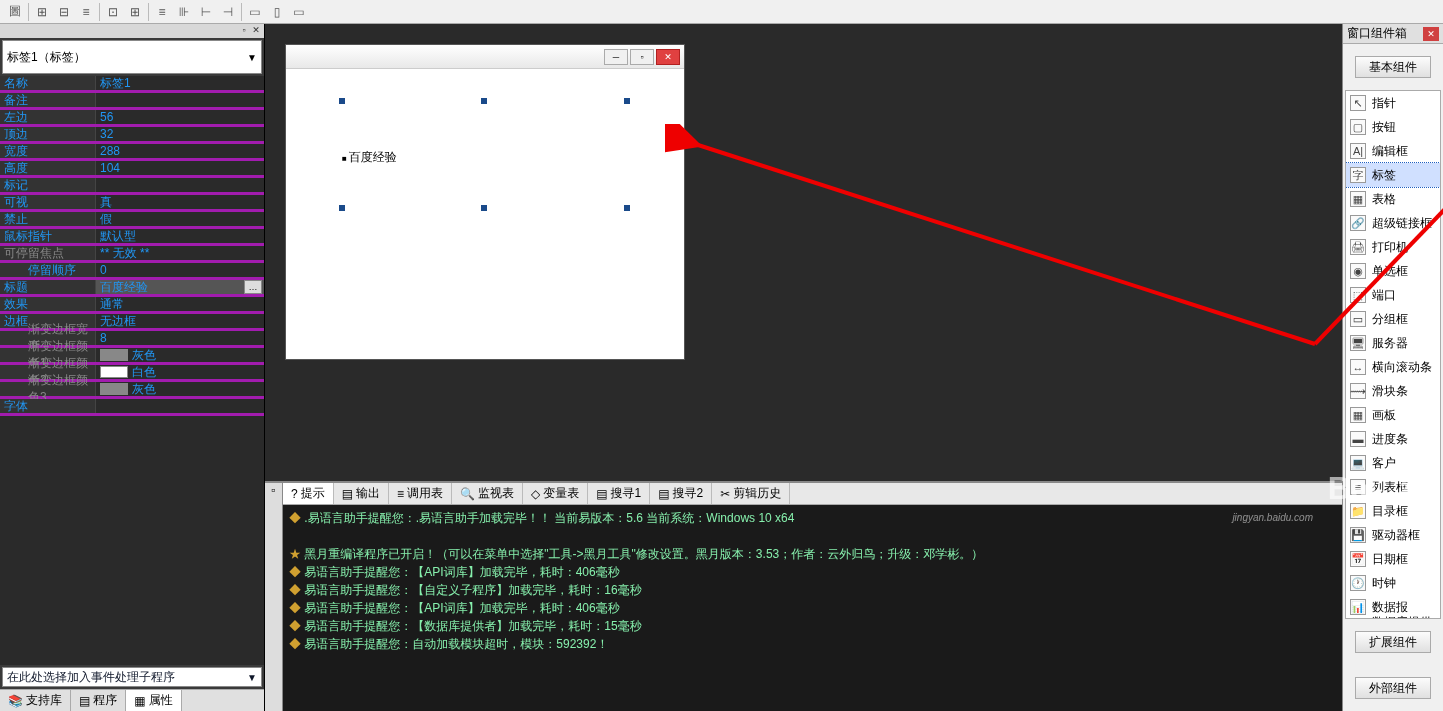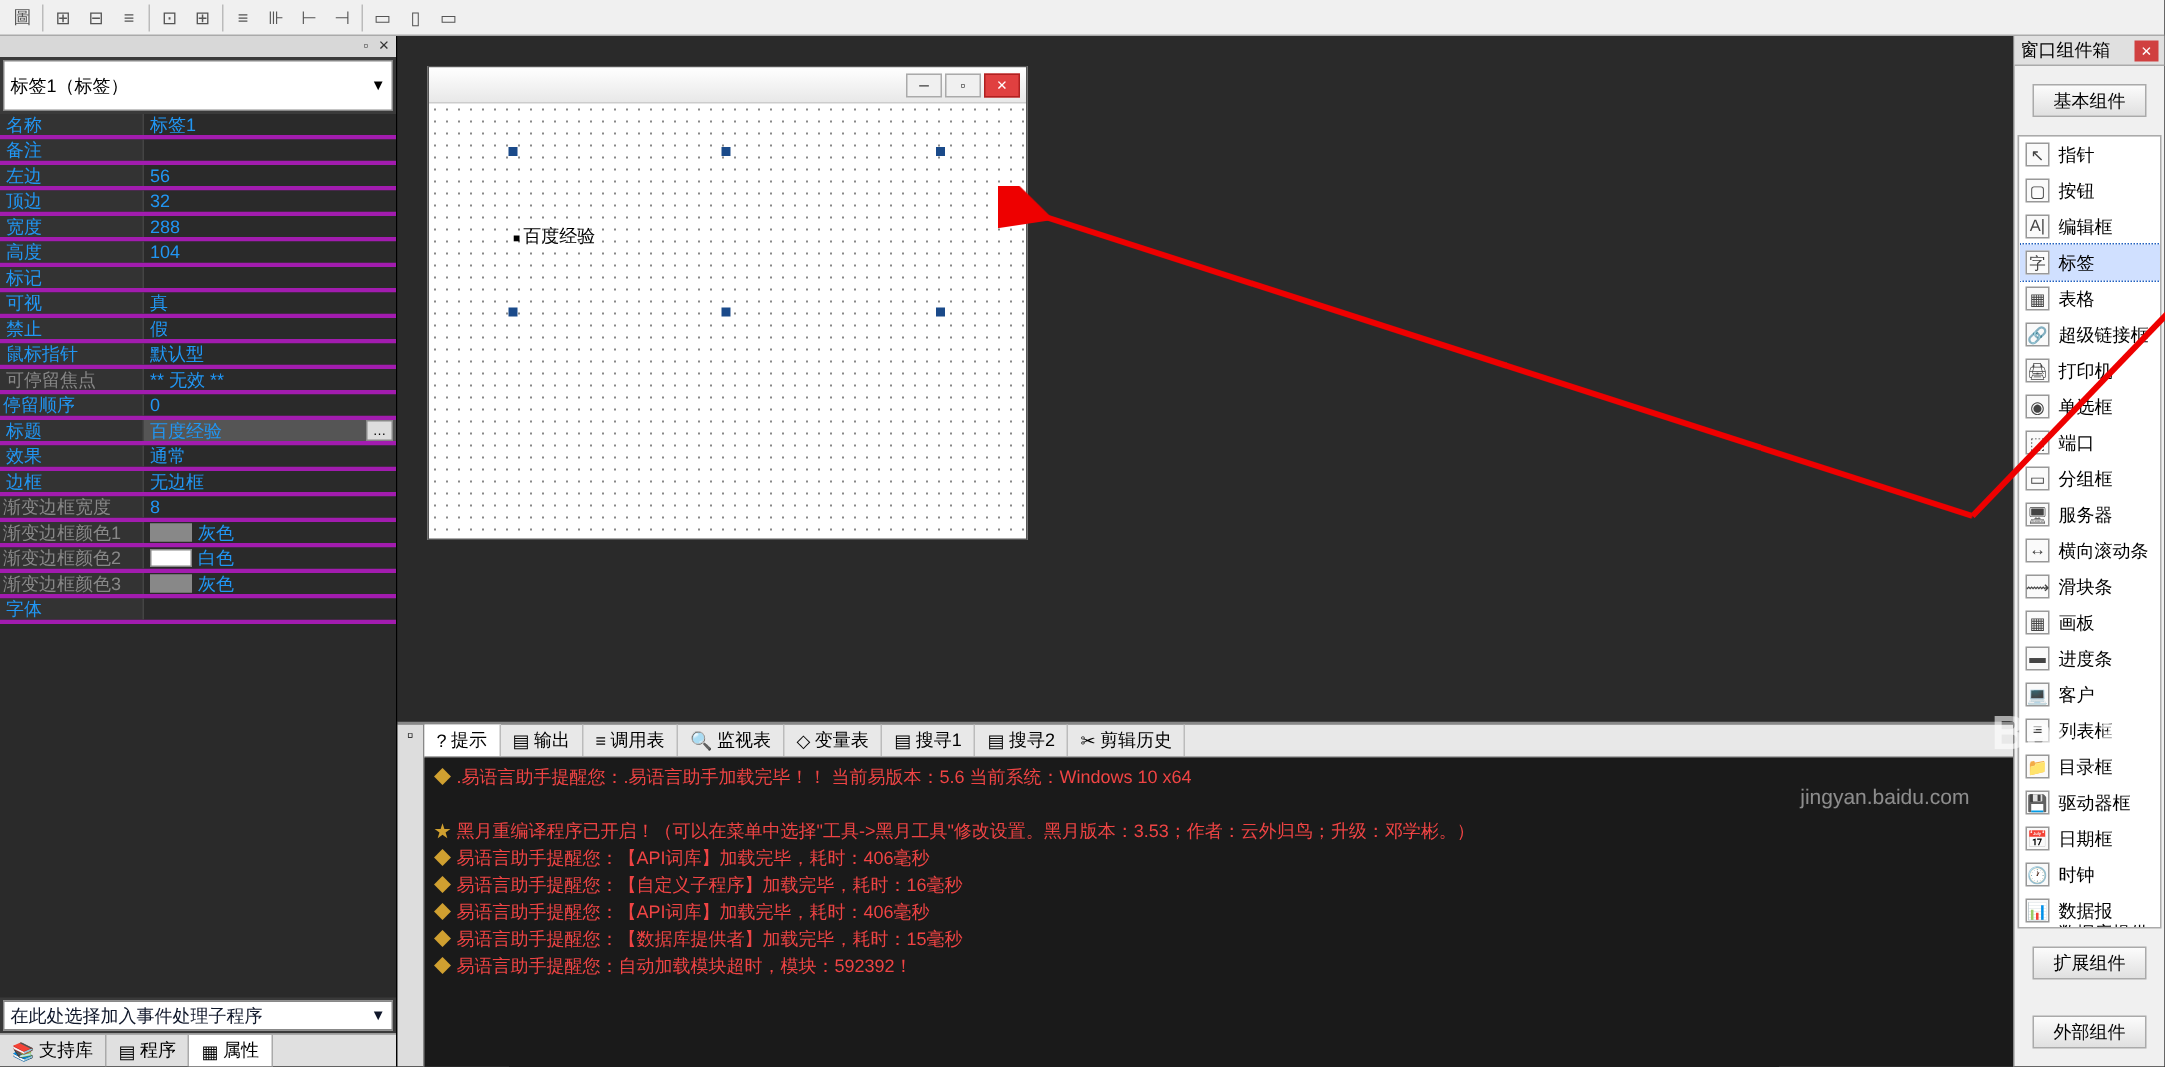--- a/index.html
+++ b/index.html
@@ -15,21 +15,21 @@
 .panel-titlebar { background: #d8d8d8; height: 14px; display: flex; justify-content: flex-end; padding-right: 2px; }
 .panel-titlebar span { width: 12px; height: 12px; display: flex; align-items: center; justify-content: center; font-size: 9px; color: #333; cursor: pointer; }
 
 .obj-select { background: #fff; border: 1px solid #888; height: 20px; margin: 2px; display: flex; align-items: center; justify-content: space-between; padding: 16px 4px; }
 .obj-select-arrow { font-size: 10px; }
 
 .prop-grid { flex: 1; overflow-y: auto; background: #2a2a2a; }
 .prop-row { display: flex; height: 17px; border-bottom: 3px solid #a21caf; }
 .prop-name { width: 96px; padding-left: 4px; color: #2196f3; display: flex; align-items: center; background: #333; border-right: 1px solid #444; }
 .prop-name.dim { color: #888; }
-.prop-name.indent { padding-left: 2px; }
+.prop-name.indent { padding-left: 28px; }
 .prop-val { flex: 1; padding-left: 4px; color: #2196f3; display: flex; align-items: center; background: #2a2a2a; position: relative; }
 .prop-val.highlight { background: #555; }
 .prop-btn { position: absolute; right: 2px; width: 18px; height: 14px; background: #ddd; border: 1px solid #888; font-size: 9px; display: flex; align-items: center; justify-content: center; color: #000; }
 .color-swatch { width: 28px; height: 12px; border: 1px solid #888; margin-right: 4px; }
 
 .event-select { background: #fff; border: 1px solid #888; height: 20px; margin: 2px; display: flex; align-items: center; justify-content: space-between; padding: 0 4px; color: #0f172a; }
 
 .bottom-tabs { display: flex; background: #e0e0e0; height: 22px; border-top: 1px solid #aaa; }
 .bottom-tab { padding: 2px 8px; border-right: 1px solid #aaa; display: flex; align-items: center; gap: 3px; cursor: pointer; }
 .bottom-tab.active { background: #fff; }
@@ -45,37 +45,37 @@
 .label-ctrl { position: absolute; left: 56px; top: 80px; font-size: 12px; color: #000; }
 .label-ctrl::before { content: "■"; font-size: 8px; color: #000; margin-right: 2px; }
 
 .output-panel { height: 230px; background: #1a1a1a; border-top: 2px solid #888; display: flex; }
 .output-sidebar { width: 18px; background: #ddd; border-right: 1px solid #888; }
 .output-sidebar-tb { height: 14px; display: flex; justify-content: center; }
 .output-main { flex: 1; display: flex; flex-direction: column; }
 .output-tabs { height: 22px; background: #e8e8e8; display: flex; align-items: center; border-bottom: 1px solid #aaa; }
 .output-tab { padding: 2px 8px; display: flex; align-items: center; gap: 3px; border-right: 1px solid #bbb; cursor: pointer; }
 .output-tab.active { background: #fff; }
-.output-content { flex: 1; background: #1a1a1a; color: #ef4444; font-family: "NSimSun", monospace; padding: 4px 6px; line-height: 1.5; overflow: auto; }
+.output-content { flex: 1; background: #1a1a1a; color: #86efac; font-family: "NSimSun", monospace; padding: 4px 6px; line-height: 1.5; overflow: auto; }
 .output-line::before { content: "◆ "; color: #d0a030; }
 .output-line.star::before { content: "★ "; }
 
 .right-panel { width: 101px; background: #f0f0f0; border-left: 1px solid #888; display: flex; flex-direction: column; }
 .rp-header { height: 20px; background: #e0e0e0; border-bottom: 1px solid #aaa; display: flex; align-items: center; justify-content: space-between; padding: 0 4px; }
 .rp-close { width: 16px; height: 14px; background: #d04040; color: #fff; display: flex; align-items: center; justify-content: center; font-size: 9px; cursor: pointer; }
 .rp-btn { height: 22px; background: linear-gradient(#fcfcfc, #e0e0e0); border: 1px solid #aaa; margin: 12px; display: flex; align-items: center; justify-content: center; cursor: pointer; }
 .rp-list { flex: 1; background: #fff; border: 1px solid #aaa; margin: 0 2px; overflow-y: auto; }
 .rp-item { height: 24px; display: flex; align-items: center; padding: 0 4px; gap: 6px; cursor: pointer; }
 .rp-item.sel { background: #d0e0ff; outline: 1px dotted #2060c0; }
 .rp-icon { width: 16px; height: 16px; display: flex; align-items: center; justify-content: center; font-size: 11px; color: #444; border: 1px solid #999; background: #fafafa; }
 
 .arrow { position: absolute; pointer-events: none; }
 
 .watermark { position: absolute; right: 10px; bottom: 200px; color: rgba(255,255,255,0.6); font-size: 32px; font-weight: bold; pointer-events: none; }
-.watermark-sub { position: absolute; right: 130px; bottom: 172px; color: rgba(255,255,255,0.5); font-size: 14px; }
+.watermark-sub { position: absolute; right: 130px; bottom: 188px; color: rgba(255,255,255,0.5); font-size: 10px; font-style: italic; }
 
 ::-webkit-scrollbar { width: 14px; height: 14px; }
 ::-webkit-scrollbar-track { background: #e0e0e0; }
 ::-webkit-scrollbar-thumb { background: #b0b0b0; border: 1px solid #888; }
 </style>
 </head>
 <body>
 
 <div class="toolbar" id="toolbar">
     <div class="toolbar-btn">圖</div>

